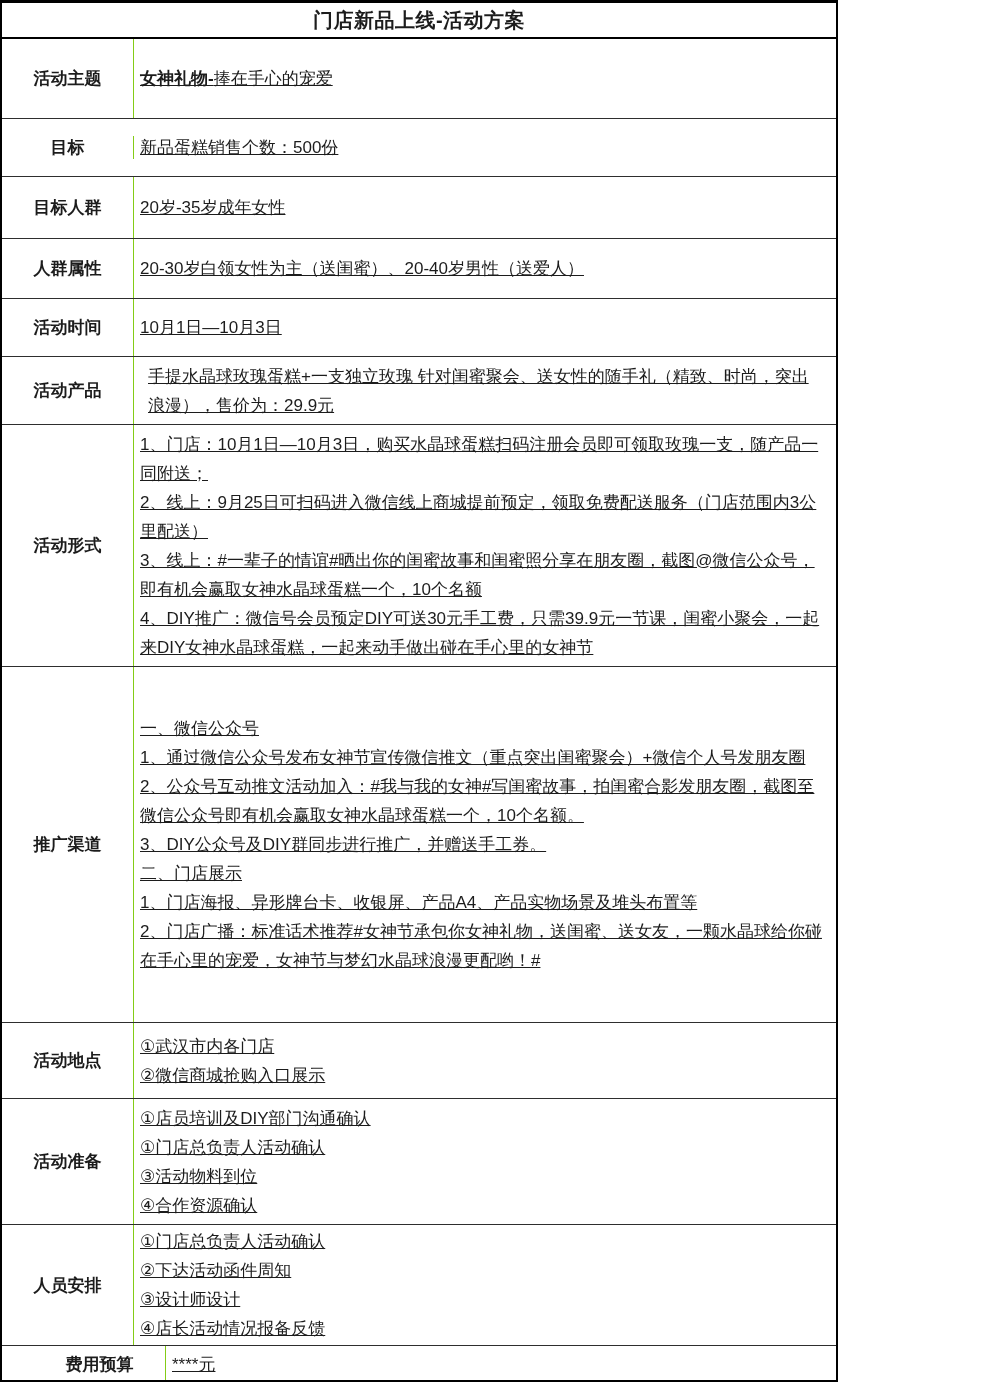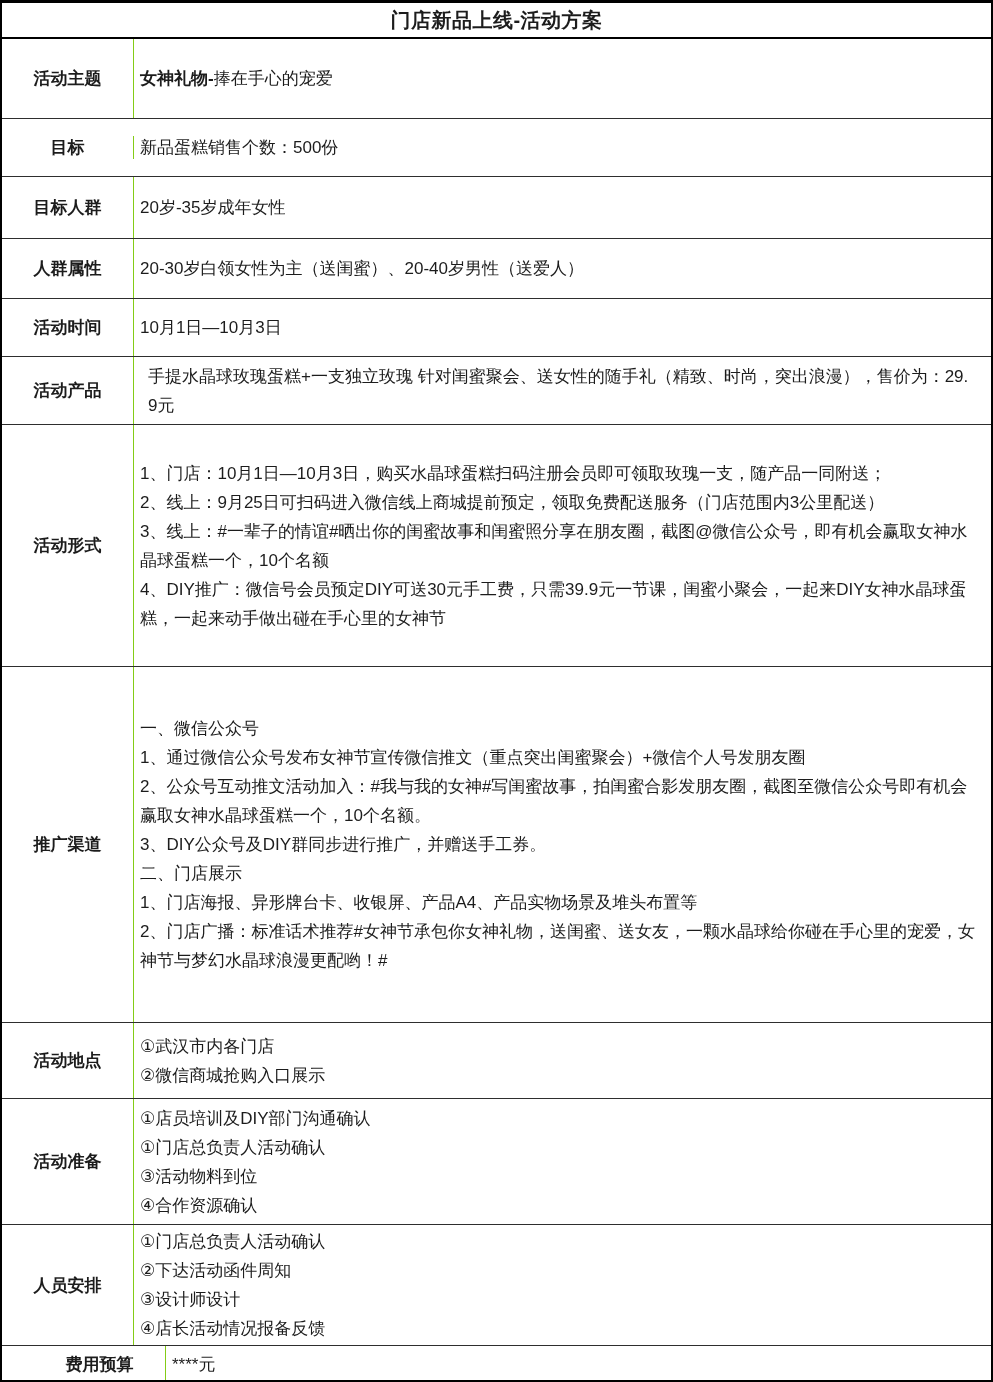--- a/index.html
+++ b/index.html
@@ -1,17 +1,17 @@
 <!DOCTYPE html>
 <html><head>
 <meta charset="utf-8">
 <style>
   html,body{margin:0;padding:0;background:#ffffff;}
   .doc{
-    width:993px;height:1382px;box-sizing:border-box;
+    width:838px;height:1382px;box-sizing:border-box;
     border:2px solid #000;border-top:3px solid #000;
     background:#fff;color:#1c1c1c;
     font-family:"Liberation Sans","DejaVu Sans",sans-serif;
     display:flex;flex-direction:column;overflow:hidden;
   }
   .title{
     height:34px;flex-shrink:0;border-bottom:2px solid #000;
     display:flex;align-items:center;justify-content:center;
     font-weight:bold;font-size:20px;letter-spacing:0.5px;
   }
@@ -21,21 +21,21 @@
   .label{
     width:132px;flex-shrink:0;box-sizing:border-box;
     border-right:1px solid #84cc16;
     display:flex;align-items:center;justify-content:center;
     font-weight:bold;font-size:17px;text-align:center;
   }
   .content{
     flex:1;min-width:0;box-sizing:border-box;
     display:flex;flex-direction:column;justify-content:center;
     padding:4px 14px 4px 6px;
-    font-size:17px;line-height:29px;
+    font-size:17px;line-height:29px;text-decoration:underline;
   }
   .line{word-break:break-all;}
   .bold{font-weight:bold;}
 </style>
 </head>
 <body>
 
 <div class="doc">
   <div class="title">门店新品上线-活动方案</div>
   <div id="rows">

